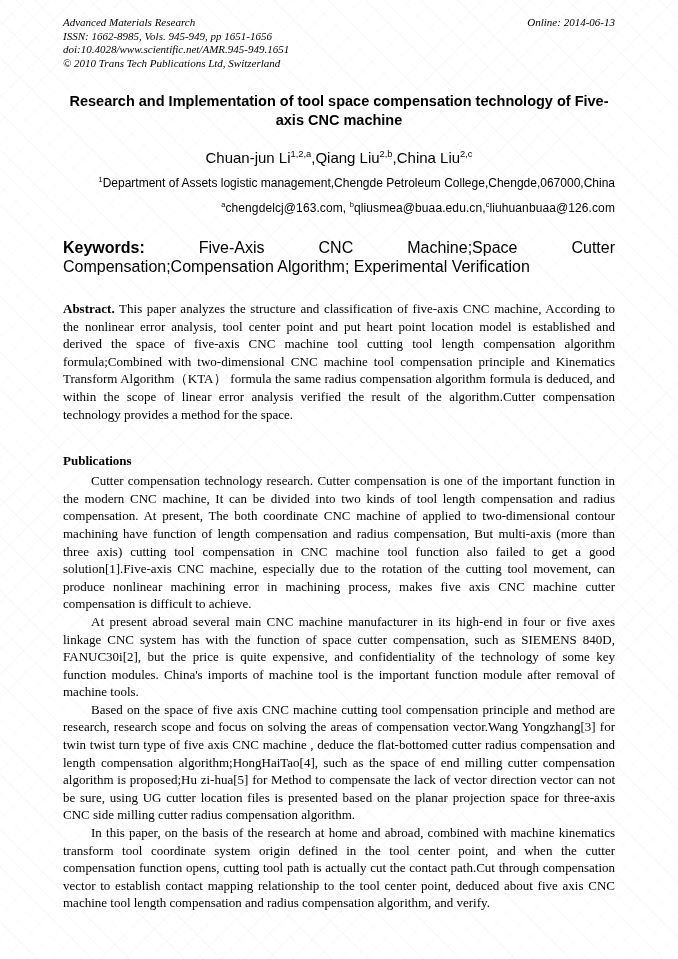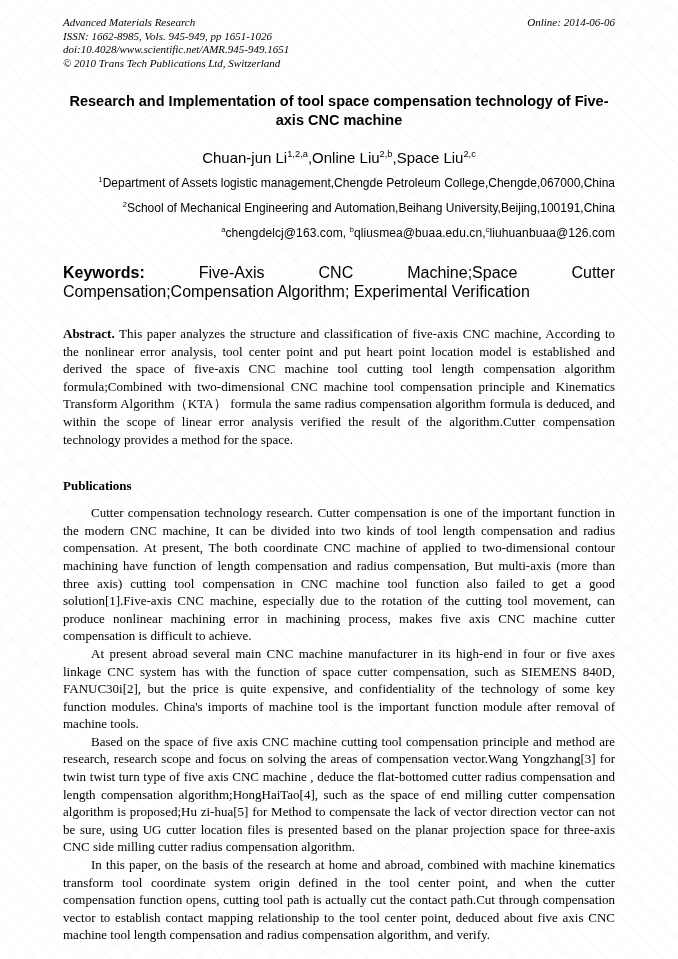--- a/index.html
+++ b/index.html
@@ -79,45 +79,44 @@
     margin: 0;
   }
   .abstract { margin-top: 24px; }
   .abstract b { font-weight: bold; }
   h2.section-heading {
     font-family: "Liberation Serif", "DejaVu Serif", serif;
     font-size: 13px;
     font-weight: bold;
     margin: 30px 0 0 0;
   }
-  .intro-paras { margin-top: 10px; }
+  .intro-paras { margin-top: 3px; }
   .body-para { text-indent: 28px; }
 </style>
 </head>
 <body>
 
 <div class="page">
 
   <header class="pub-header">
     <div class="pub-left">
       <div>Advanced Materials Research</div>
-      <div>ISSN: 1662-8985, Vols. 945-949, pp 1651-1026</div>
+      <div>ISSN: 1662-8985, Vols. 945-949, pp 1651-1656</div>
       <div>doi:10.4028/www.scientific.net/AMR.945-949.1651</div>
       <div>© 2010 Trans Tech Publications Ltd, Switzerland</div>
     </div>
-    <div class="pub-right">Online: 2014-06-06</div>
+    <div class="pub-right">Online: 2014-06-13</div>
   </header>
 
   <h1 class="paper-title">Research and Implementation of tool space compensation technology of Five-axis CNC machine</h1>
 
-  <div class="authors" id="authors"><span>Chuan-jun Li</span><sup>1,2,a</sup>,<span>Online Liu</span><sup>2,b</sup>,<span>Space Liu</span><sup>2,c</sup></div>
+  <div class="authors" id="authors"><span>Chuan-jun Li</span><sup>1,2,a</sup>,<span>Qiang Liu</span><sup>2,b</sup>,<span>China Liu</span><sup>2,c</sup></div>
 
   <div id="affiliations">
       <div class="affil-line"><sup>1</sup>Department of Assets logistic management,Chengde Petroleum College,Chengde,067000,China</div>
-      <div class="affil-line"><sup>2</sup>School of Mechanical Engineering and Automation,Beihang University,Beijing,100191,China</div>
     </div>
 
   <div class="email-line" id="emails"><sup>a</sup>chengdelcj@163.com, <sup>b</sup>qliusmea@buaa.edu.cn,<sup>c</sup>liuhuanbuaa@126.com</div>
 
   <p class="keywords"><b>Keywords:</b> <span>Five-Axis CNC Machine;Space Cutter Compensation;Compensation Algorithm; Experimental Verification</span></p>
 
   <p class="abstract"><b>Abstract.</b> <span>This paper analyzes the structure and classification of five-axis CNC machine, According to the nonlinear error analysis, tool center point and put heart point location model is established and derived the space of five-axis CNC machine tool cutting tool length compensation algorithm formula;Combined with two-dimensional CNC machine tool compensation principle and Kinematics Transform Algorithm（KTA） formula the same radius compensation algorithm formula is deduced, and within the scope of linear error analysis verified the result of the algorithm.Cutter compensation technology provides a method for the space.</span></p>
 
   <h2 class="section-heading">Publications</h2>
 

